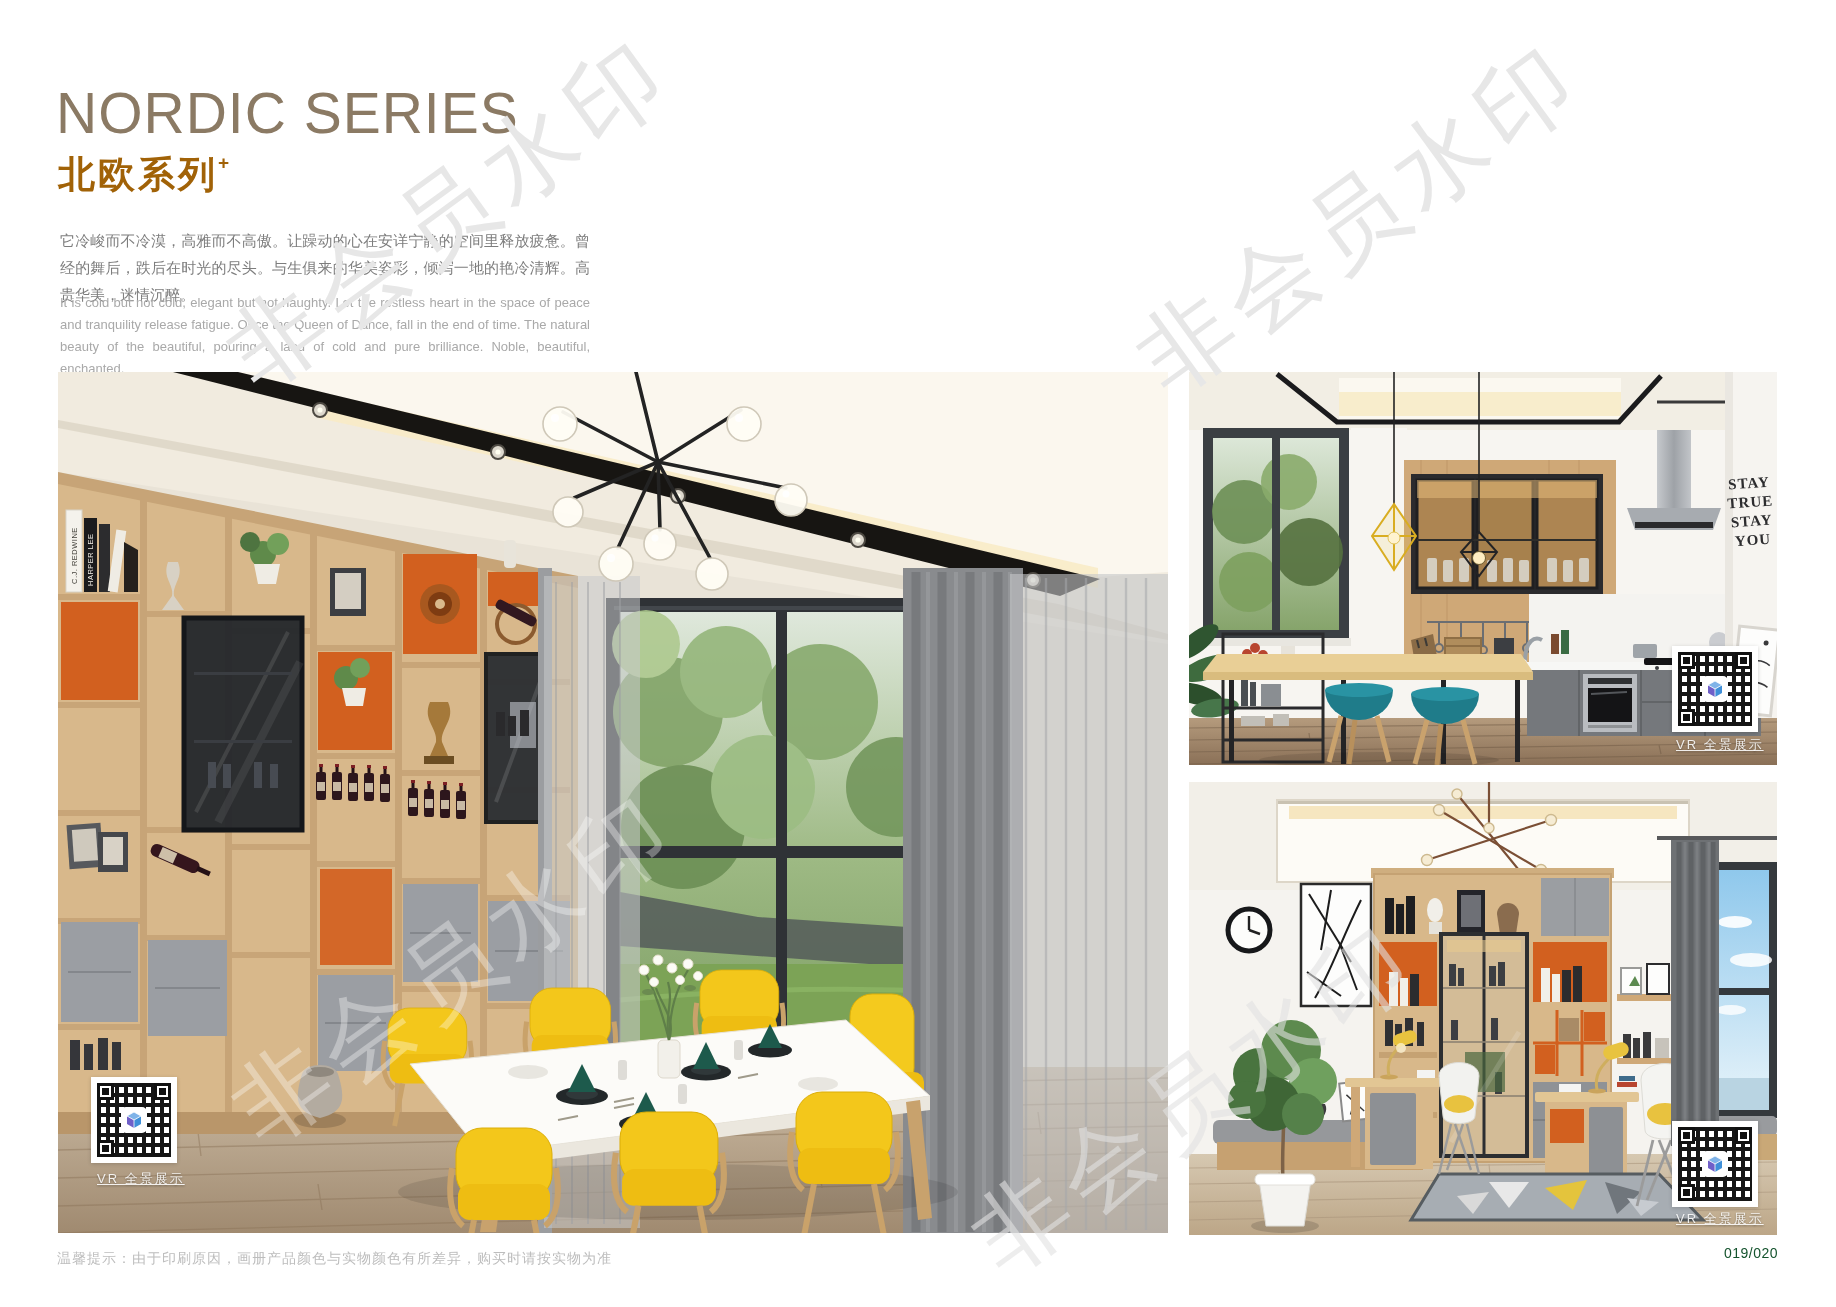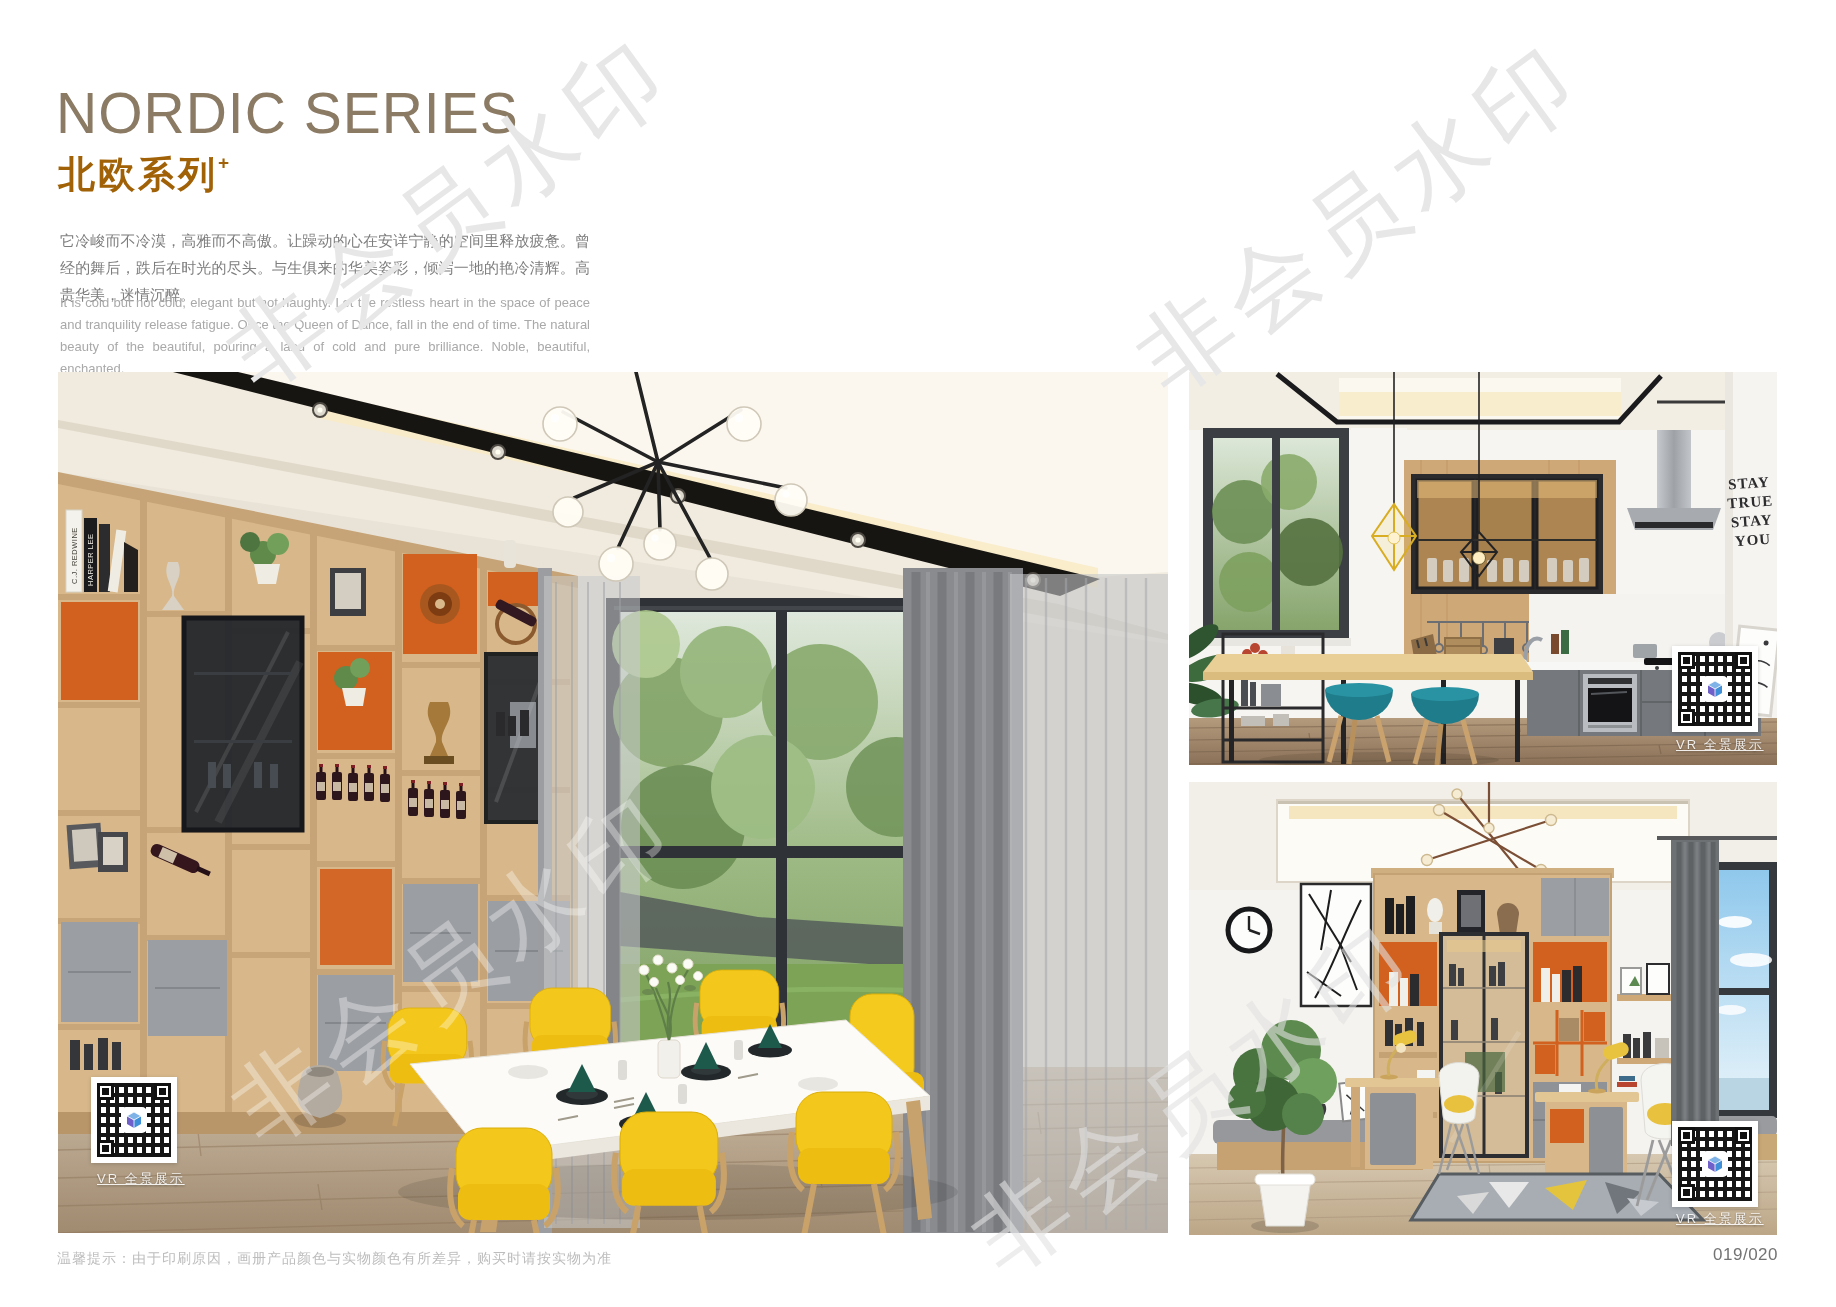--- a/index.html
+++ b/index.html
@@ -10,21 +10,21 @@
   .title-en{left:56px;top:84px;font-size:57px;line-height:1.05;letter-spacing:1px;
             color:#8b7a64;font-weight:400;}
   .title-zh{left:58px;top:150px;font-size:37px;color:#a16207;font-weight:600;letter-spacing:3px;}
   .title-sup{font-size:19px;vertical-align:18px;font-weight:700;letter-spacing:0;}
   .desc-zh{left:60px;top:227px;width:530px;font-size:15px;line-height:27px;color:#7d7d7d;
            text-align:justify;}
   .desc-en{left:60px;top:292px;width:530px;font-size:13px;line-height:22px;color:#a9a9a9;
            text-align:justify;}
   
   .footer-note{left:57px;top:1250px;font-size:14px;color:#bdbdbd;letter-spacing:1px;}
-  .page-num{right:58px;top:1245px;font-size:17px;color:#737373;letter-spacing:.5px;}
+  .page-num{right:58px;top:1245px;font-size:14px;color:#14532d;letter-spacing:.5px;}
   
   .wm{position:absolute;font-size:94px;letter-spacing:10px;white-space:nowrap;font-weight:500;
       transform:rotate(-36deg);pointer-events:none;z-index:40;}
   .wm-gray{color:#e7e7e7;}
   .wm-white{color:rgba(255,255,255,.34);}
   .wm-mix{color:rgba(225,225,225,.6);}
   
   .photo{position:absolute;overflow:hidden;background:#ddd;}
   .photo svg{display:block;}
   

